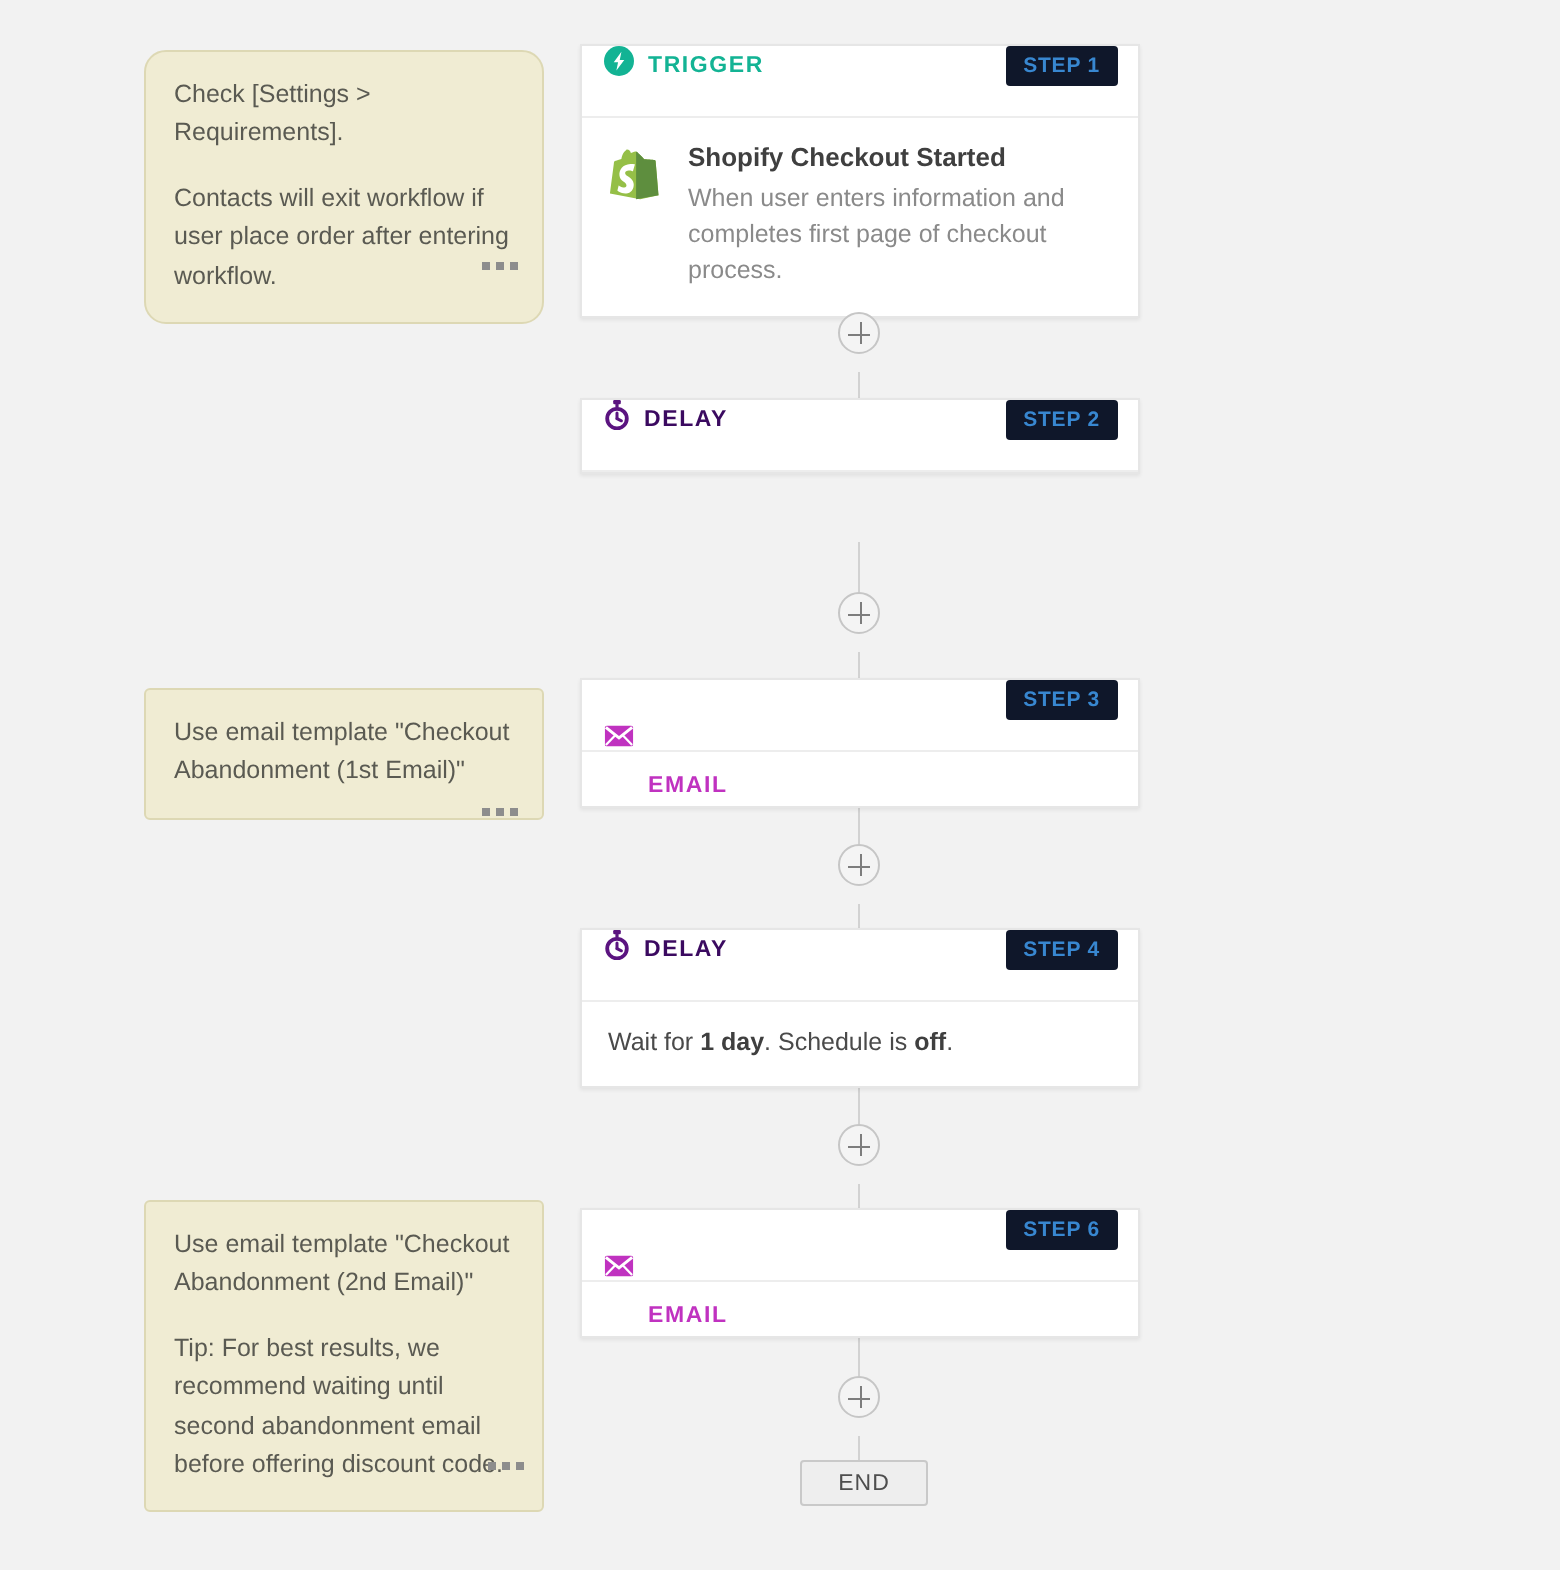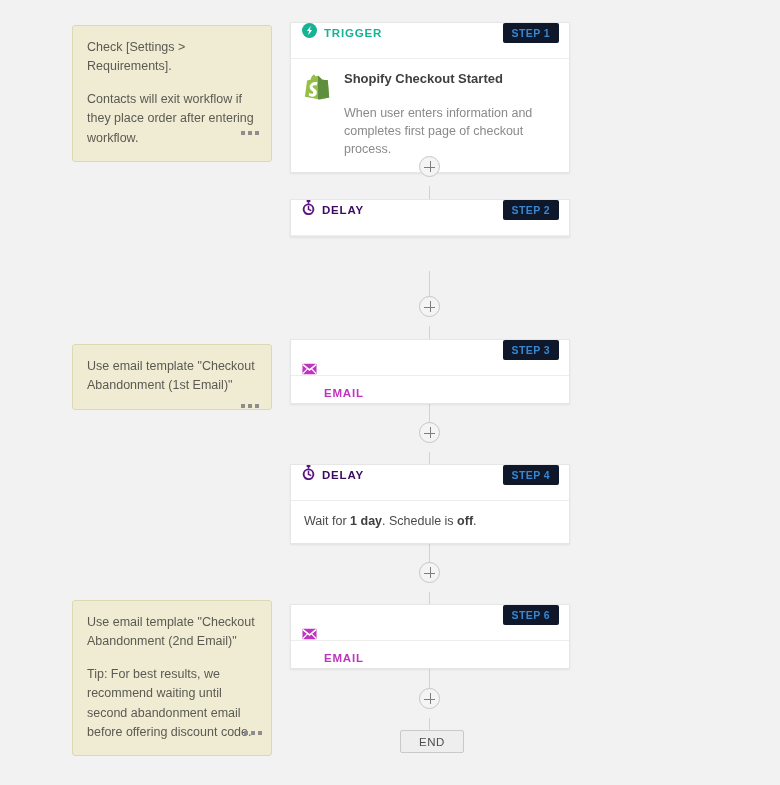--- a/index.html
+++ b/index.html
@@ -112,21 +112,21 @@
   .trigger-body {
     display: flex;
     gap: 11px;
     padding: 12px 14px 14px 12px;
   }
   .trigger-text { flex: 1; }
   .trigger-title {
     font-size: 13px;
     font-weight: bold;
     color: #3f3f3f;
-    margin-bottom: 18px;
+    margin-bottom: 4px;
   }
   .trigger-desc {
     font-size: 12.5px;
     color: #8a8a8a;
     line-height: 1.45;
   }
 
   
   .card-body b { color: #3f3f3f; font-weight: bold; }
 
@@ -320,23 +320,23 @@
     </div>
     <div class="card-body empty"></div>
   </div>
 
   <div class="plus-btn" style="top:688px; left:419px;"></div>
 
   <div class="end-btn" style="top:730px;">
     <span>END</span>
   </div>
 
-  <div class="note" style="top:25px;">
+  <div class="note" style="top:25px;border-radius:11px;">
     <p>Check [Settings &gt; Requirements].</p>
-    <p>Contacts will exit workflow if they place order after entering workflow.</p>
+    <p>Contacts will exit workflow if user place order after entering workflow.</p>
   </div>
   <div class="note-dots" style="top:131px; left:241px;">
     <span></span>
       <span></span>
       <span></span>
   </div>
 
   <div class="note" style="top:344px;">
     <p>Use email template "Checkout Abandonment (1st Email)"</p>
   </div>

